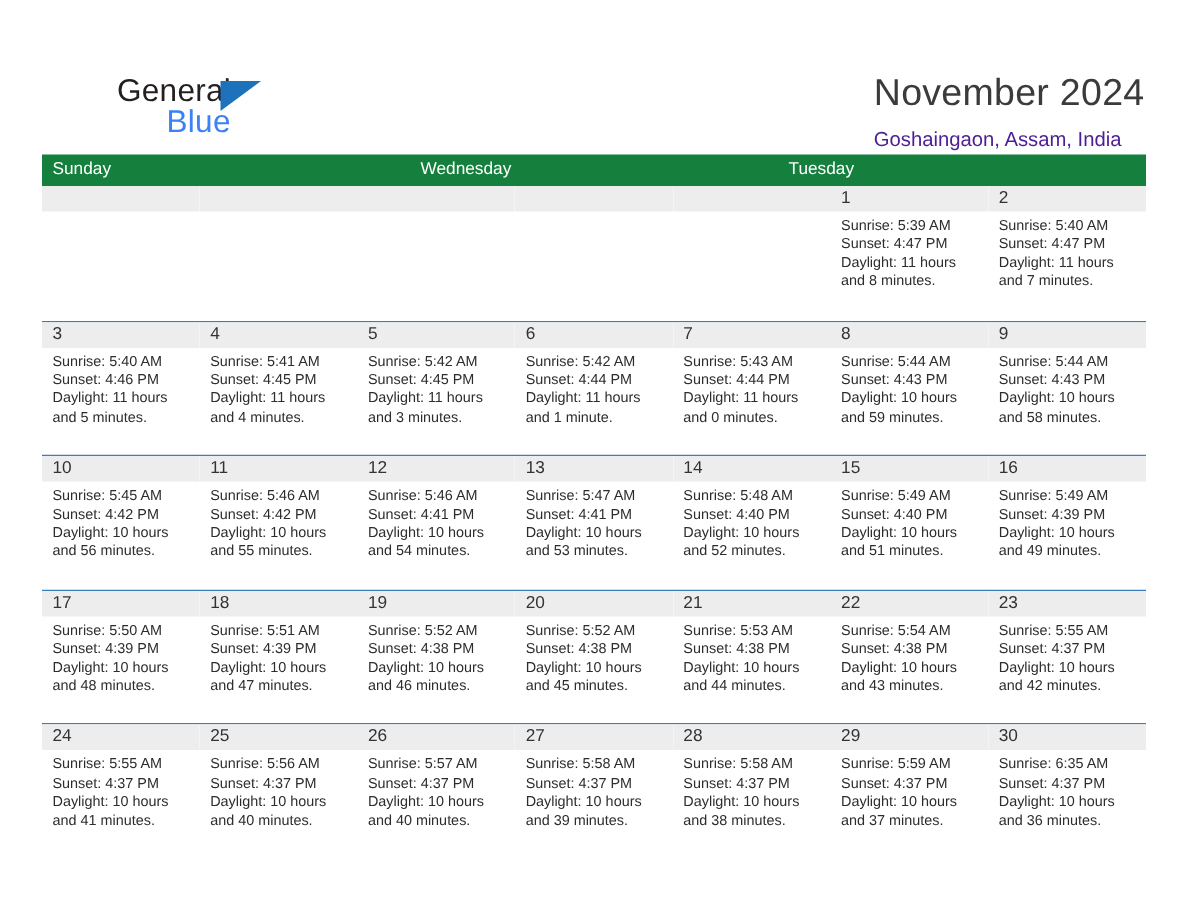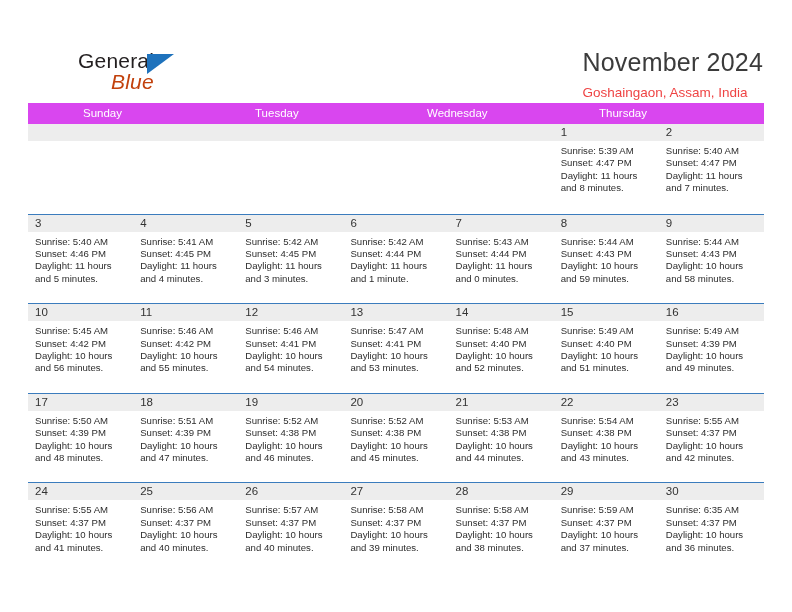--- a/index.html
+++ b/index.html
@@ -53,58 +53,56 @@
     width: 0;
     height: 0;
     border-left: 27px solid #1e72bc;
     border-bottom: 20px solid transparent;
   }
   .logo-blue {
     position: absolute;
     left: 33px;
     top: 21px;
     font-size: 21px;
-    color: #c2410c;
+    color: #3b82f6;
     letter-spacing: .2px;
     font-family: "Liberation Sans", sans-serif;
-    font-style: italic;
   }
 
   .title-block {
     position: absolute;
     right: 36px;
     top: 30px;
     text-align: left;
   }
   .cal-title {
     font-size: 25px;
     color: #3b3b3b;
     font-weight: normal;
     line-height: 32px;
     letter-spacing: .2px;
   }
   .cal-subtitle {
     margin-top: 6px;
     font-size: 13.5px;
-    color: #ef4444;
+    color: #4c1d95;
     line-height: 17px;
   }
 
   
   .calendar {
     position: absolute;
     left: 28px;
     top: 103px;
     width: 736px;
   }
   .dow-row {
     display: flex;
-    background: #d946ef;
+    background: #15803d;
     height: 21px;
-    padding-left: 48px;
   }
   .dow {
     flex: 1 1 0;
     color: #ffffff;
     font-size: 11.5px;
     line-height: 21px;
     padding-left: 7px;
     box-sizing: border-box;
     white-space: nowrap;
   }
@@ -162,23 +160,22 @@
     <div class="title-block">
       <div class="cal-title">November 2024</div>
       <div class="cal-subtitle">Goshaingaon, Assam, India</div>
     </div>
 
   </div>
 
   <div class="calendar">
     <div class="dow-row">
       <div class="dow">Sunday</div>
+      <div class="dow">Wednesday</div>
       <div class="dow">Tuesday</div>
-      <div class="dow">Wednesday</div>
-      <div class="dow">Thursday</div>
     </div>
     <div id="weeks-container">
         <div class="week">
           <div class="cell empty">
             <div class="daynum-band"></div>
           </div>
           <div class="cell empty">
             <div class="daynum-band"></div>
           </div>
           <div class="cell empty">

